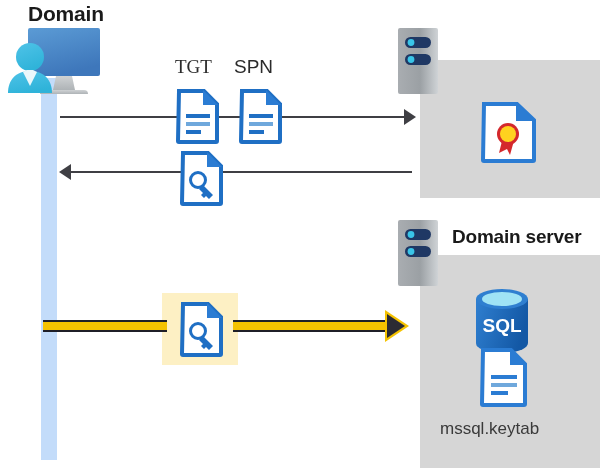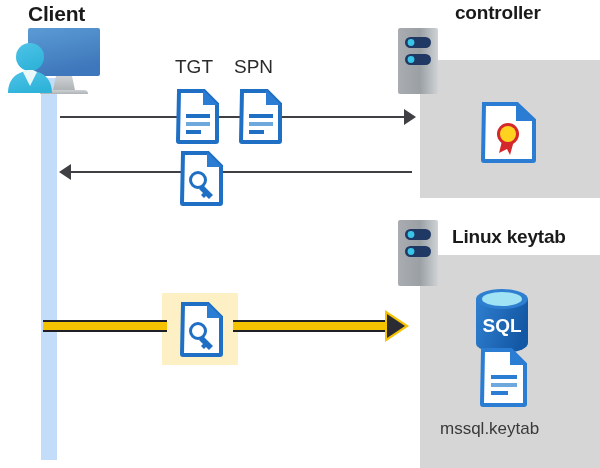--- a/index.html
+++ b/index.html
@@ -43,21 +43,21 @@
   .ahead{position:absolute;width:0;height:0;}
   #arrow1{left:404px;top:109px;border-top:8px solid transparent;border-bottom:8px solid transparent;border-left:12px solid #3f3f44;}
   #arrow2{left:59px;top:164px;border-top:8px solid transparent;border-bottom:8px solid transparent;border-right:12px solid #3f3f44;}
 
   
   #tgt-icon{left:176px;top:88px;}
   #spn-icon{left:239px;top:88px;}
   #key-icon-1{left:180px;top:150px;}
   #key-icon-2{left:180px;top:301px;}
   .doclbl{position:absolute;font-size:19px;color:#2b2b2b;}
-  #tgt-label{left:175px;top:56px;}
+  #tgt-label{left:175px;top:56px;font-family:Liberation Serif, serif;}
   #spn-label{left:234px;top:56px;text-align:right;}
 
   
   #highlight{left:162px;top:293px;width:76px;height:72px;background:#fdf0c4;}
   .ybar{position:absolute;height:12px;background:#f5c200;
         border-top:2px solid #1f1f28;border-bottom:2px solid #1f1f28;box-sizing:border-box;}
   #ybar-a{left:43px;top:320px;width:124px;}
   #ybar-b{left:233px;top:320px;width:159px;}
   #yarrow{left:385px;top:310px;width:0;height:0;
           border-top:16px solid transparent;border-bottom:16px solid transparent;
@@ -70,21 +70,21 @@
   #sql-icon{left:473px;top:288px;}
   #keytab-icon{left:480px;top:347px;}
   #keytab-label{position:absolute;left:440px;top:419px;font-size:17px;color:#3a3a3a;}
   svg{display:block;overflow:visible;}
 </style>
 </head>
 <body>
 
 <div class="abs" id="lifeline"></div>
 
-<div class="title" id="client-title">Client</div>
+<div class="title" id="client-title">Domain</div>
 
 <div class="abs" id="client-icon">
   <svg width="108" height="82" viewBox="0 0 108 82">
     <defs>
       <linearGradient id="mon" x1="0" y1="0" x2="0.35" y2="1">
         <stop offset="0" stop-color="#5b9bd5"></stop>
           <stop offset="1" stop-color="#3e77bb"></stop>
       </linearGradient>
       <linearGradient id="stand" x1="0" y1="0" x2="0" y2="1">
         <stop offset="0" stop-color="#cfd2d4"></stop>
@@ -118,21 +118,20 @@
     </defs>
     <rect x="0" y="0" width="40" height="66" rx="2" fill="url(#srv)"></rect>
     <rect x="7" y="9" width="26" height="11" rx="5.5" fill="#1f3864"></rect>
     <circle cx="13" cy="14.5" r="3.4" fill="#39c5e8"></circle>
     <rect x="7" y="26" width="26" height="11" rx="5.5" fill="#1f3864"></rect>
     <circle cx="13" cy="31.5" r="3.4" fill="#39c5e8"></circle>
   </svg>
 </div>
 
 <div class="title" id="dc-title">
-  <div>controller</div>
 </div>
 
 <div class="abs" style="left:481px;top:101px;">
   <svg width="56" height="62" viewBox="0 0 56 62">
     <path d="M3 3 h33 l17 16 v40 a1 1 0 0 1 -1 1 h-49 a1 1 0 0 1 -1 -1 z" fill="#ffffff" stroke="#2b7cd3" stroke-width="4"></path>
     <path d="M35 2 v18 h19 z" fill="#2b7cd3"></path>
     <path d="M22 36 l-4 16 l8 -4 l3 6 l5 -18 z" fill="#d4282c"></path>
     <circle cx="27" cy="33" r="11" fill="#d4282c"></circle>
     <circle cx="27" cy="33" r="8" fill="#ffd21f"></circle>
   </svg>
@@ -141,21 +140,21 @@
 <div class="abs server-icon" id="linux-server">
   <svg width="40" height="66" viewBox="0 0 40 66">
     <rect x="0" y="0" width="40" height="66" rx="2" fill="url(#srv)"></rect>
     <rect x="7" y="9" width="26" height="11" rx="5.5" fill="#1f3864"></rect>
     <circle cx="13" cy="14.5" r="3.4" fill="#39c5e8"></circle>
     <rect x="7" y="26" width="26" height="11" rx="5.5" fill="#1f3864"></rect>
     <circle cx="13" cy="31.5" r="3.4" fill="#39c5e8"></circle>
   </svg>
 </div>
 
-<div class="title" id="linux-title">Linux keytab</div>
+<div class="title" id="linux-title">Domain server</div>
 
 <div class="abs" id="sql-icon">
   <svg width="58" height="66" viewBox="0 0 58 66">
     <defs>
       <linearGradient id="sqlg" x1="0" y1="0" x2="1" y2="0.3">
         <stop offset="0" stop-color="#2f7fd0"></stop>
           <stop offset="1" stop-color="#1358a5"></stop>
       </linearGradient>
     </defs>
     <path d="M3 11 h52 v44 c0 6 -12 10 -26 10 s-26 -4 -26 -10 z" fill="url(#sqlg)"></path>

